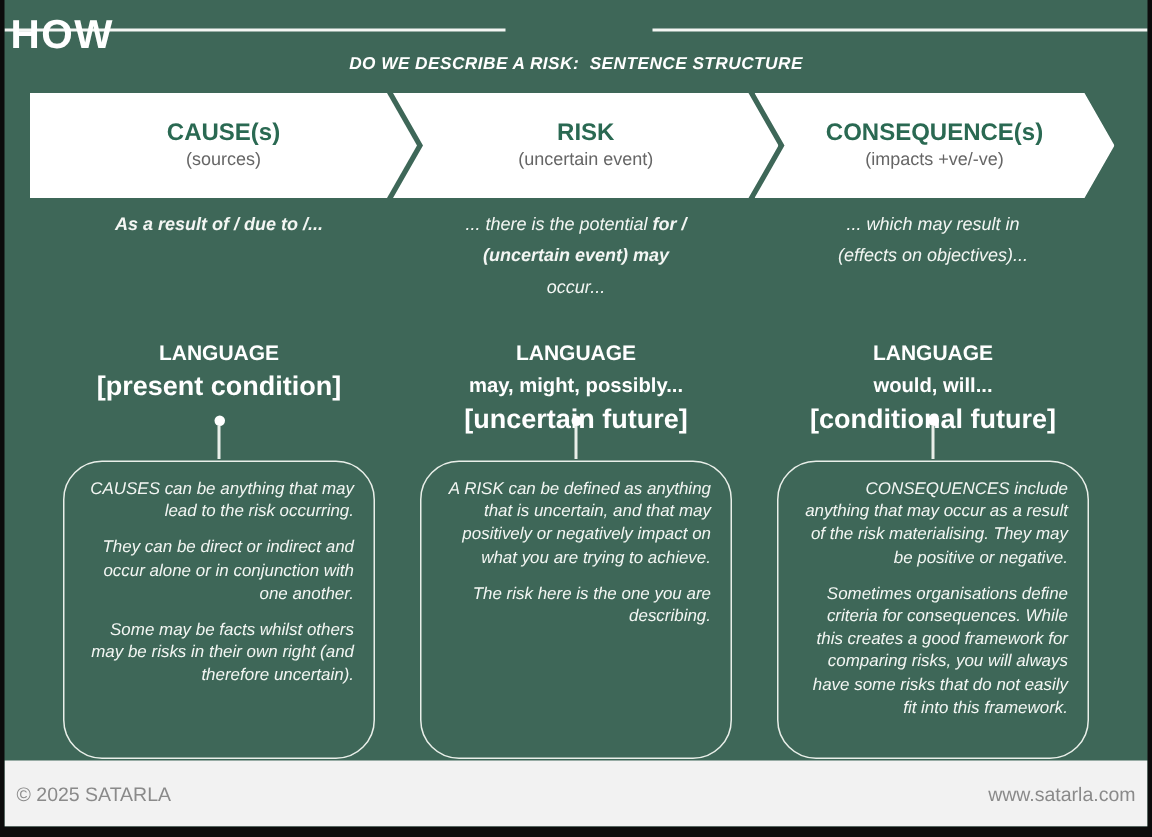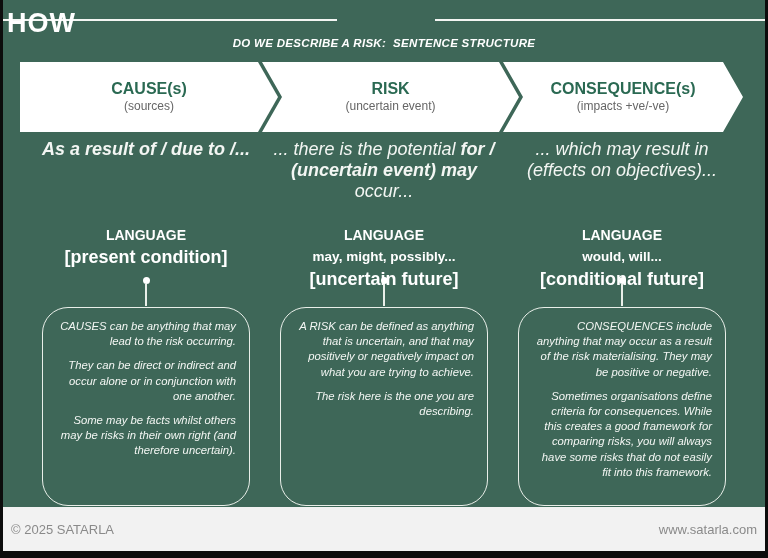--- a/index.html
+++ b/index.html
@@ -39,21 +39,21 @@
   .arrow-1{left:17px;width:258px;}
   .arrow-2{left:259px;width:257px;padding-left:0;}
   .arrow-3{left:500px;width:240px;}
   .arrow-title{color:var(--arrow-title);font-size:16px;font-weight:bold;line-height:1.25;}
   .arrow-sub{color:var(--arrow-sub);font-size:12px;line-height:1.3;}
   
   .cols{position:absolute;left:24px;right:24px;display:grid;grid-template-columns:repeat(3,1fr);}
   
   .sentence-row{top:139px;}
   .sentence{
-    text-align:center;color:var(--light);font-style:italic;font-size:18px;
+    text-align:center;color:var(--light);font-style:italic;font-size:12px;
     line-height:21px;max-width:225px;margin:0 auto;
   }
   .seg-bold{font-weight:bold;}
   
   .language-row{top:224px;}
   .language{text-align:center;color:#ffffff;font-weight:bold;}
   .lang-title{font-size:14px;line-height:22px;}
   .lang-words{font-size:13.5px;line-height:22px;}
   .lang-bracket{font-size:18px;line-height:22px;}
   

